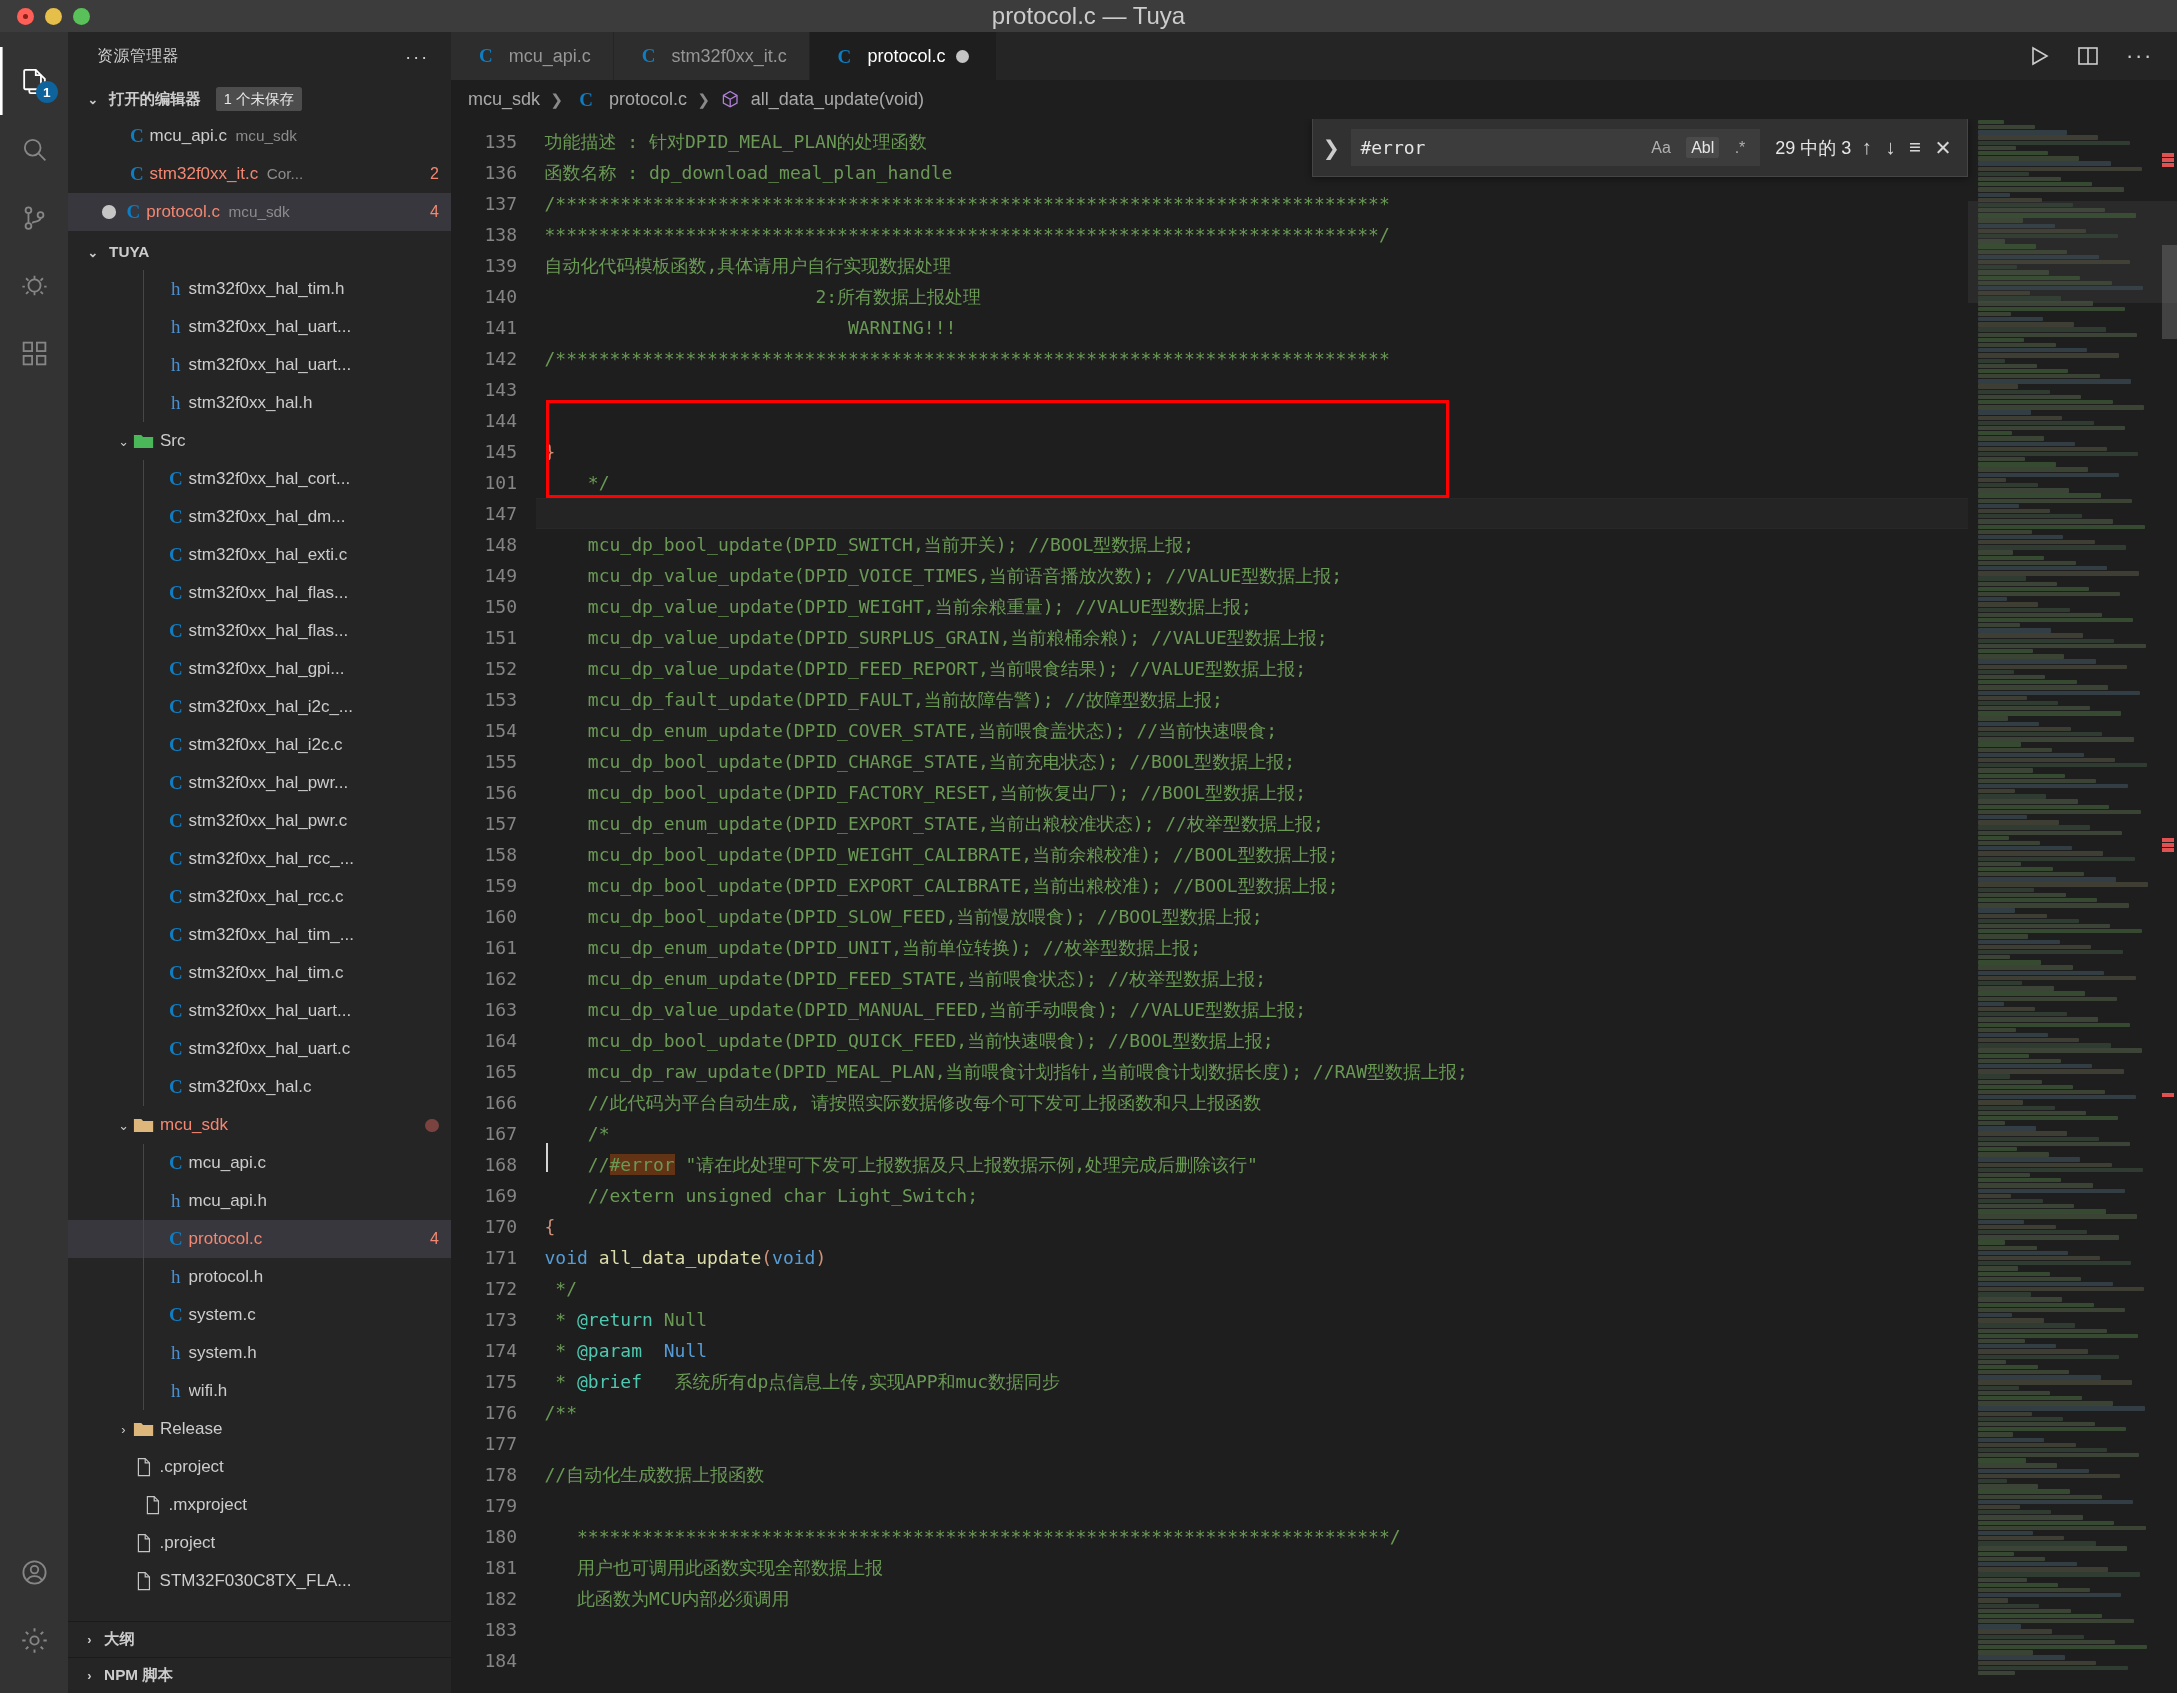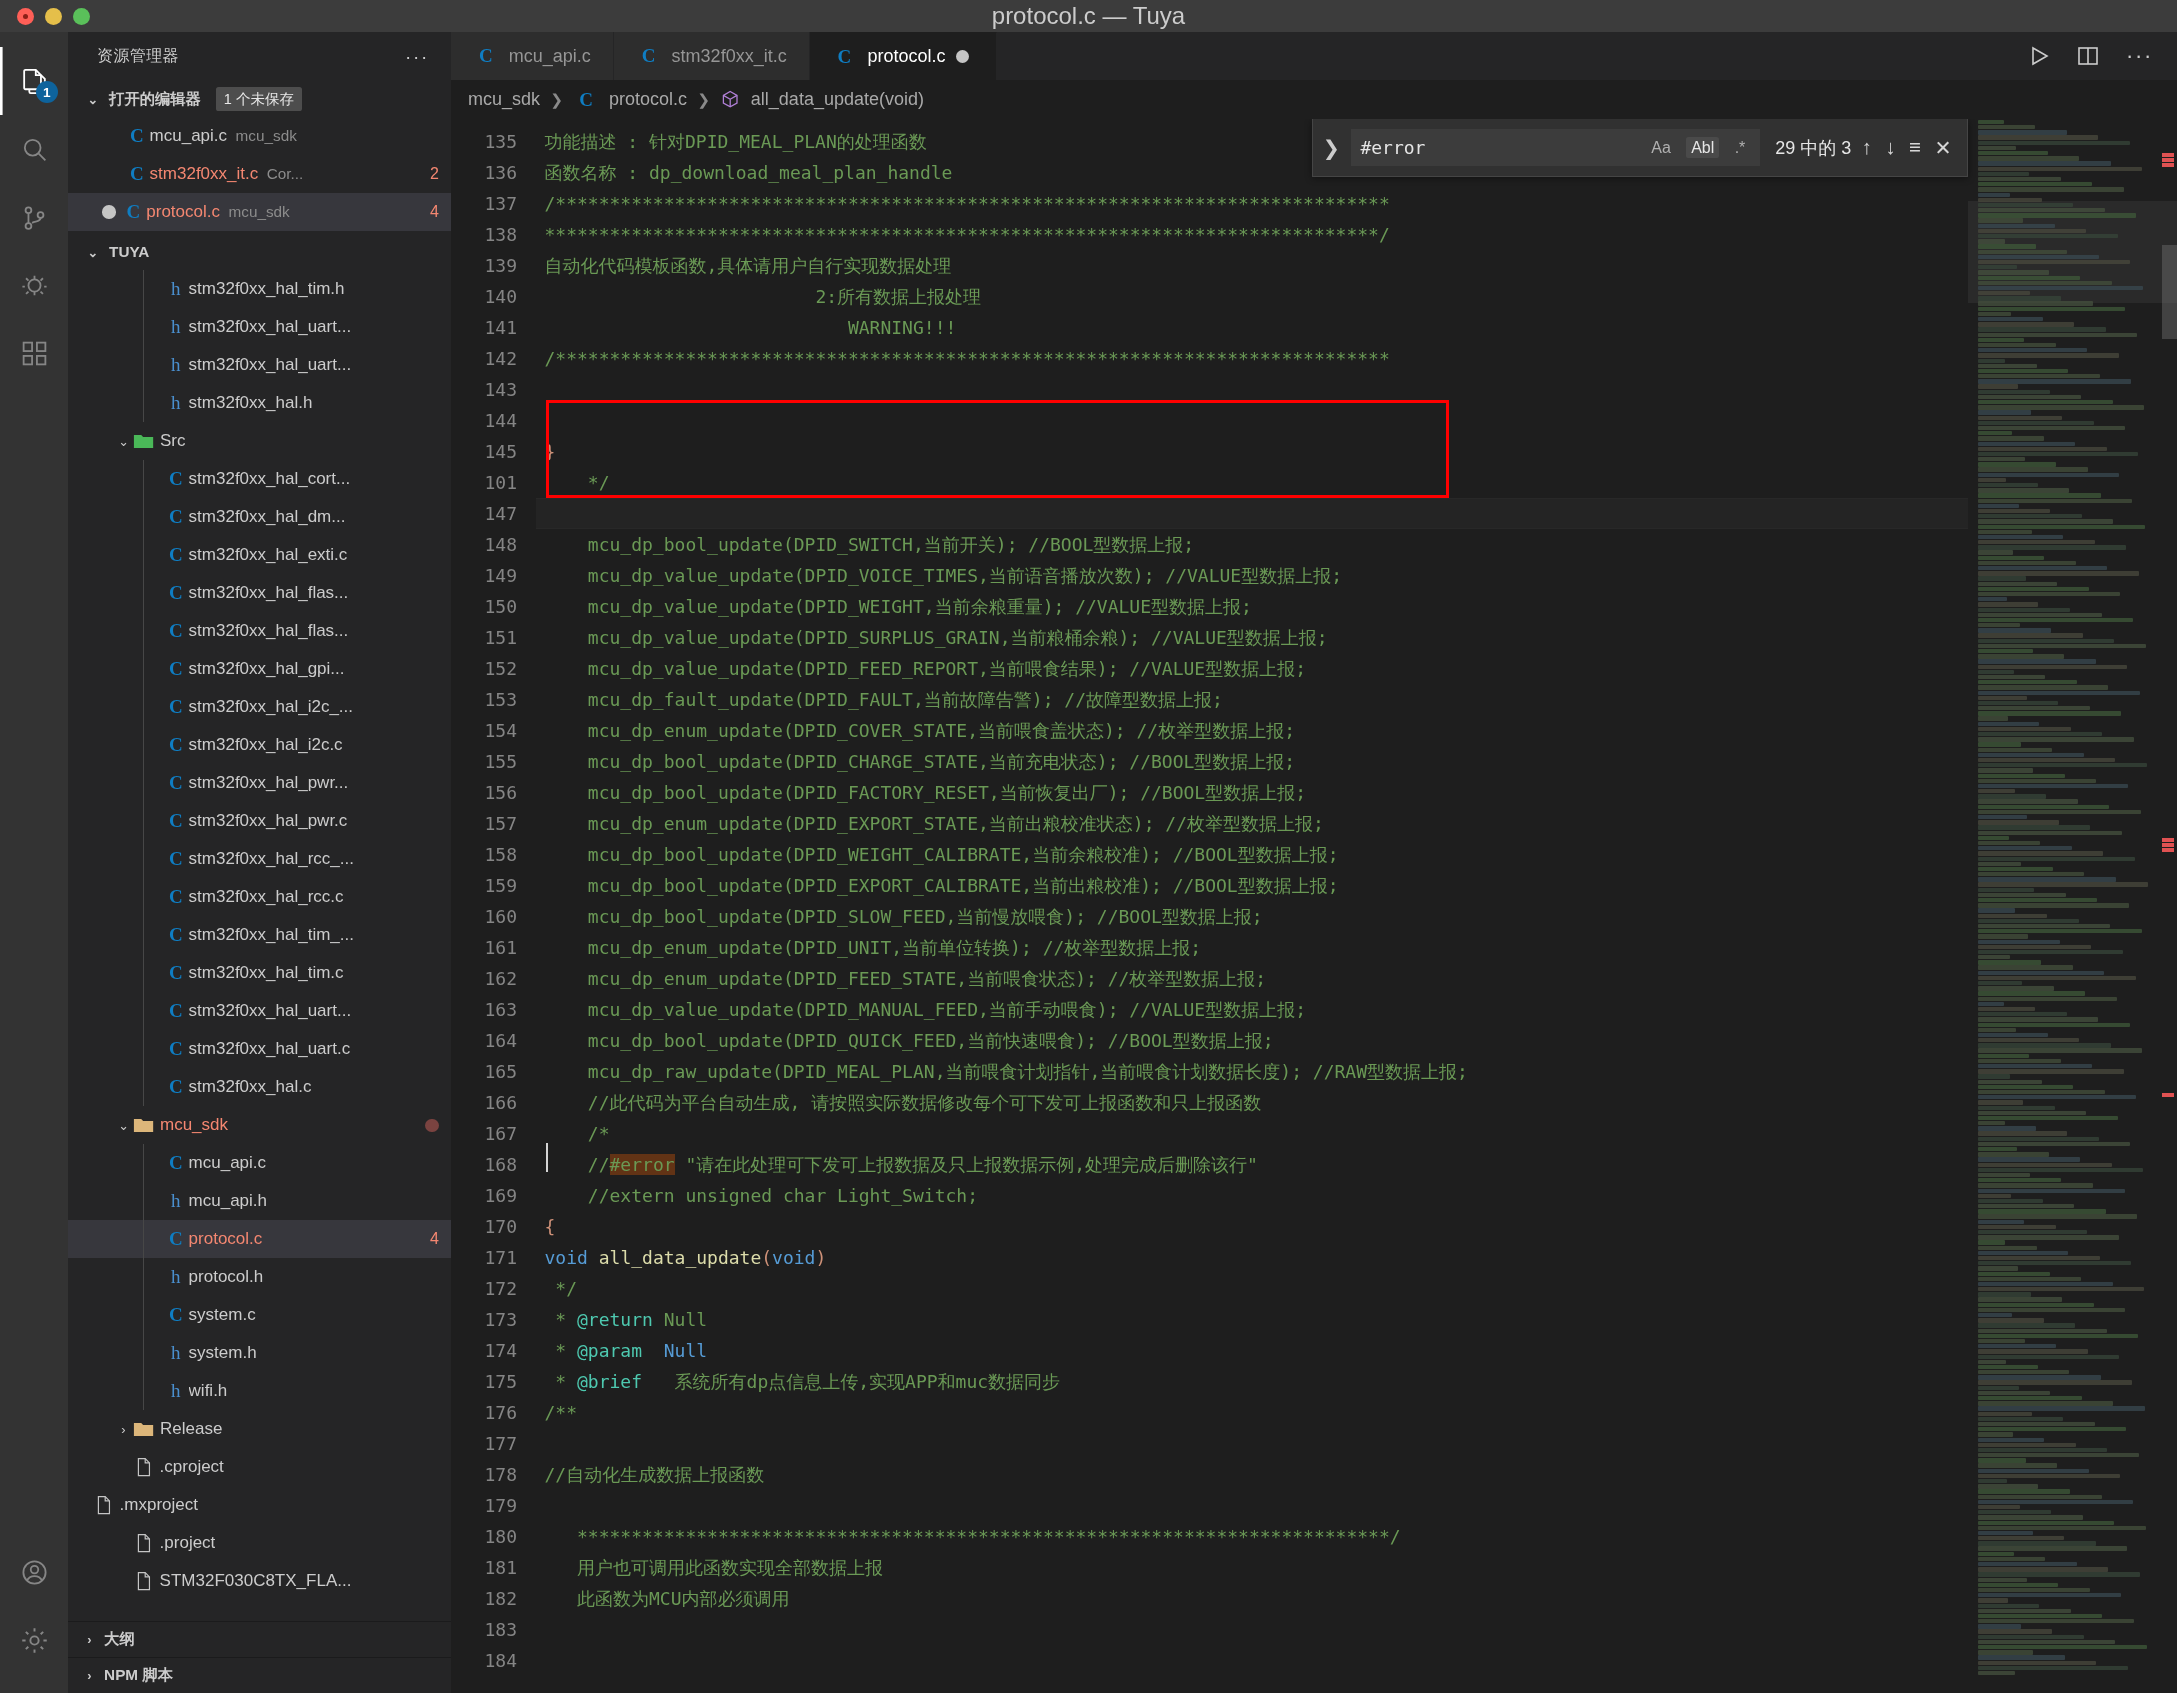--- a/index.html
+++ b/index.html
@@ -418,21 +418,21 @@
         </div>
         <div class="row" style="padding-left: 66px;">
           <span class="file-ico-plain">
             <svg width="19" height="20.4" viewBox="0 0 20 24" fill="none" stroke="#c5c5c5" stroke-width="1.4">
               <path d="M4 2h8l5 5v15H4z"></path>
               <path d="M12 2v5h5"></path>
             </svg>
           </span>
           <span class="fname">.cproject</span>
         </div>
-        <div class="row" style="padding-left: 26px;">
+        <div class="row" style="padding-left: 75px;">
           <span class="file-ico-plain">
             <svg width="19" height="20.4" viewBox="0 0 20 24" fill="none" stroke="#c5c5c5" stroke-width="1.4">
               <path d="M4 2h8l5 5v15H4z"></path>
               <path d="M12 2v5h5"></path>
             </svg>
           </span>
           <span class="fname">.mxproject</span>
         </div>
         <div class="row" style="padding-left: 66px;">
           <span class="file-ico-plain">
@@ -580,21 +580,21 @@
           <div class="cl"><span class="cm"></span></div>
           <div class="cl"><span class="or">}</span></div>
           <div class="cl"><span class="cm">    */</span></div>
           <div class="cl cur"><span class="cm"></span></div>
           <div class="cl"><span class="cm">    mcu_dp_bool_update(DPID_SWITCH,当前开关); //BOOL型数据上报;</span></div>
           <div class="cl"><span class="cm">    mcu_dp_value_update(DPID_VOICE_TIMES,当前语音播放次数); //VALUE型数据上报;</span></div>
           <div class="cl"><span class="cm">    mcu_dp_value_update(DPID_WEIGHT,当前余粮重量); //VALUE型数据上报;</span></div>
           <div class="cl"><span class="cm">    mcu_dp_value_update(DPID_SURPLUS_GRAIN,当前粮桶余粮); //VALUE型数据上报;</span></div>
           <div class="cl"><span class="cm">    mcu_dp_value_update(DPID_FEED_REPORT,当前喂食结果); //VALUE型数据上报;</span></div>
           <div class="cl"><span class="cm">    mcu_dp_fault_update(DPID_FAULT,当前故障告警); //故障型数据上报;</span></div>
-          <div class="cl"><span class="cm">    mcu_dp_enum_update(DPID_COVER_STATE,当前喂食盖状态); //枚举型数据上报;</span></div>
+          <div class="cl"><span class="cm">    mcu_dp_enum_update(DPID_COVER_STATE,当前喂食盖状态); //当前快速喂食;</span></div>
           <div class="cl"><span class="cm">    mcu_dp_bool_update(DPID_CHARGE_STATE,当前充电状态); //BOOL型数据上报;</span></div>
           <div class="cl"><span class="cm">    mcu_dp_bool_update(DPID_FACTORY_RESET,当前恢复出厂); //BOOL型数据上报;</span></div>
           <div class="cl"><span class="cm">    mcu_dp_enum_update(DPID_EXPORT_STATE,当前出粮校准状态); //枚举型数据上报;</span></div>
           <div class="cl"><span class="cm">    mcu_dp_bool_update(DPID_WEIGHT_CALIBRATE,当前余粮校准); //BOOL型数据上报;</span></div>
           <div class="cl"><span class="cm">    mcu_dp_bool_update(DPID_EXPORT_CALIBRATE,当前出粮校准); //BOOL型数据上报;</span></div>
           <div class="cl"><span class="cm">    mcu_dp_bool_update(DPID_SLOW_FEED,当前慢放喂食); //BOOL型数据上报;</span></div>
           <div class="cl"><span class="cm">    mcu_dp_enum_update(DPID_UNIT,当前单位转换); //枚举型数据上报;</span></div>
           <div class="cl"><span class="cm">    mcu_dp_enum_update(DPID_FEED_STATE,当前喂食状态); //枚举型数据上报;</span></div>
           <div class="cl"><span class="cm">    mcu_dp_value_update(DPID_MANUAL_FEED,当前手动喂食); //VALUE型数据上报;</span></div>
           <div class="cl"><span class="cm">    mcu_dp_bool_update(DPID_QUICK_FEED,当前快速喂食); //BOOL型数据上报;</span></div>

